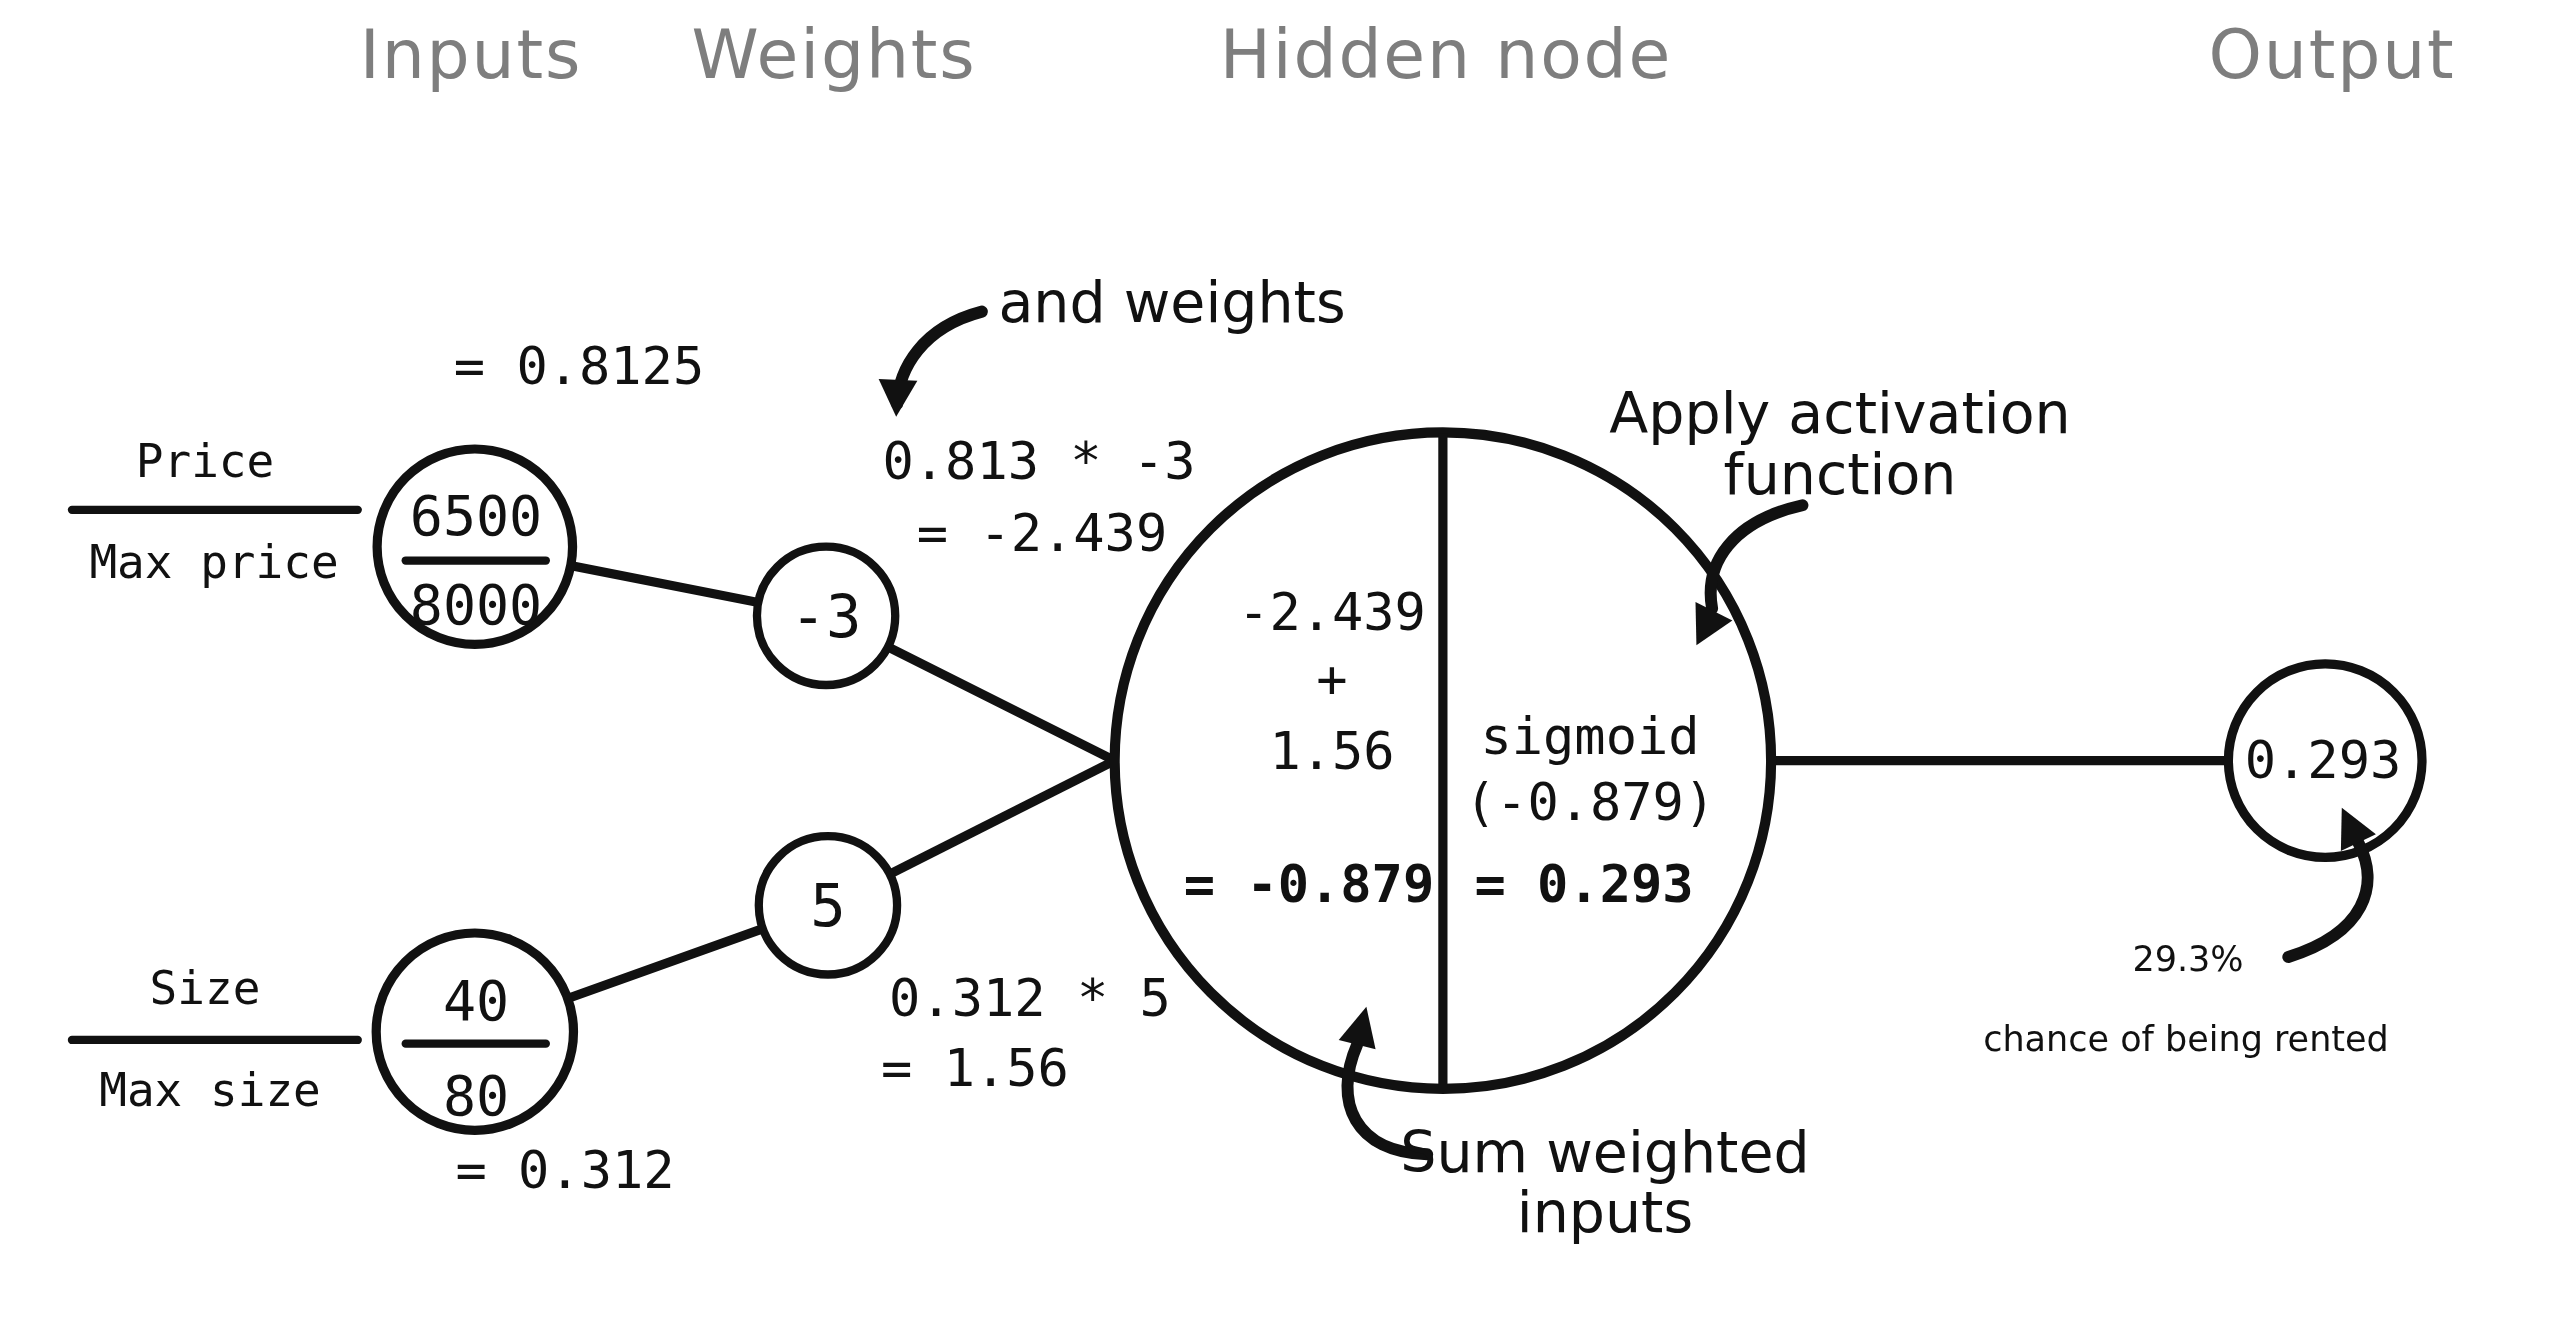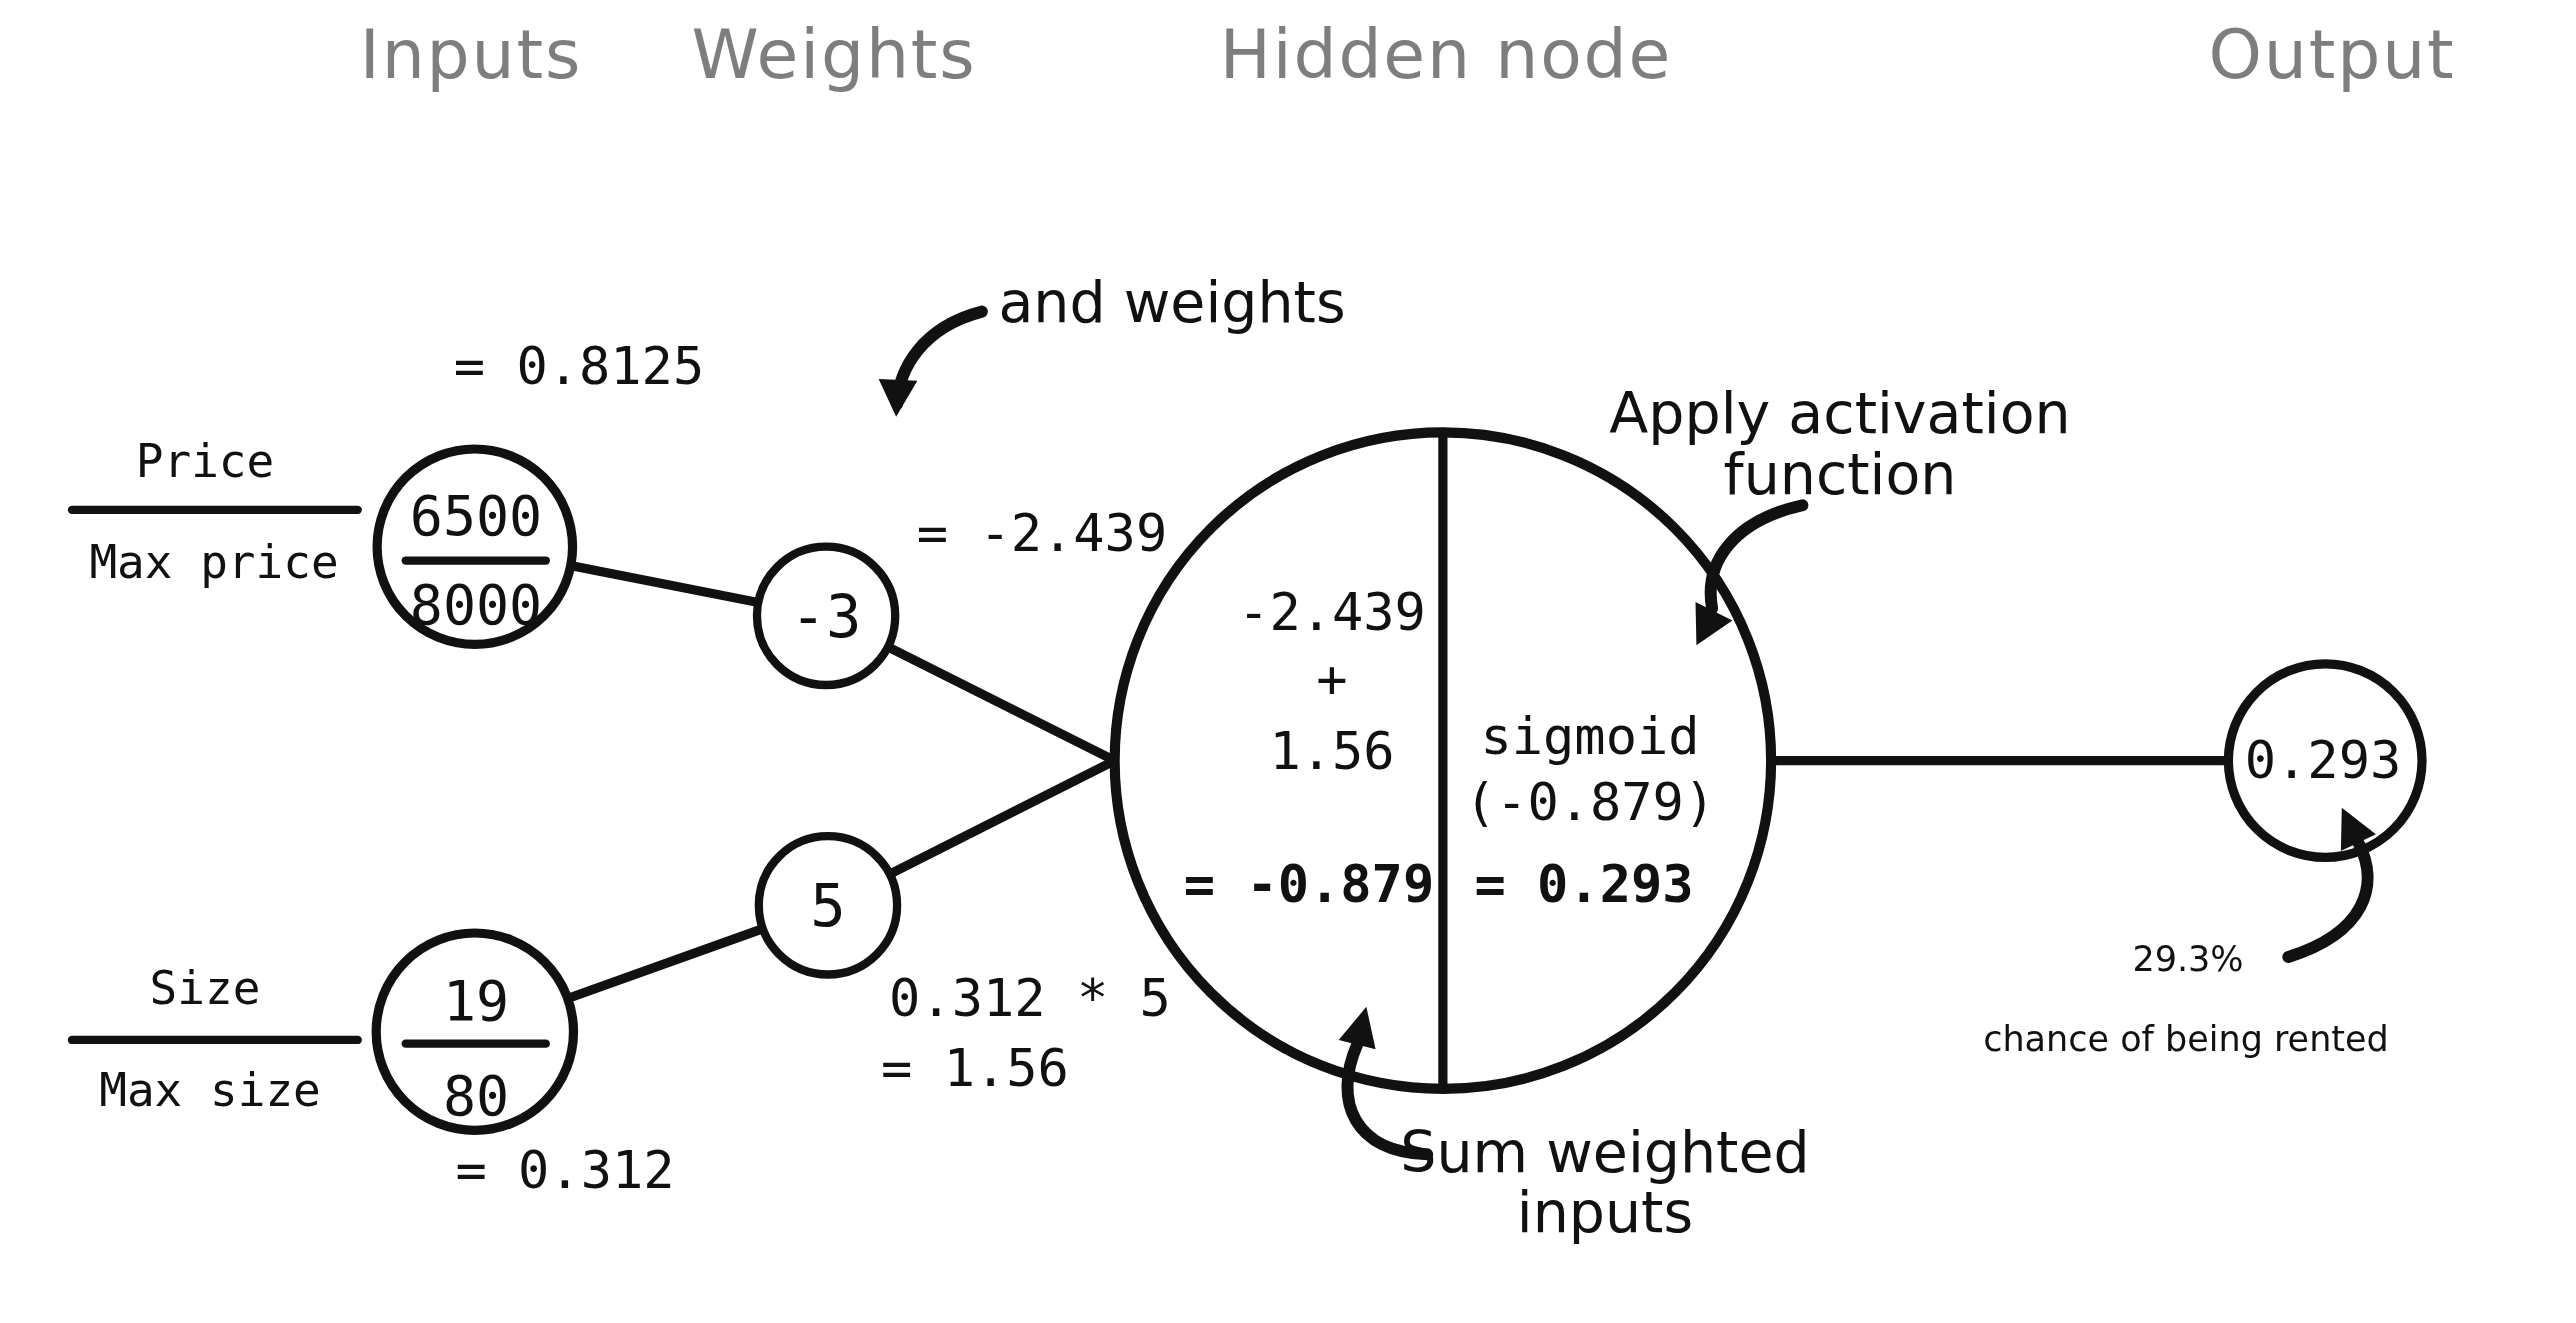--- a/index.html
+++ b/index.html
@@ -83,27 +83,28 @@
   <div class="txt header" style="left:2332px;top:55px;">Output</div>
 
   <div class="txt mono" style="left:579px;top:366px;">= 0.8125</div>
   <div class="txt mono-sm" style="left:205px;top:461px;">Price</div>
   <div class="txt mono-sm" style="left:214px;top:562px;">Max price</div>
   <div class="txt mono-lg" style="left:476px;top:516px;">6500</div>
   <div class="txt mono-lg" style="left:476px;top:605px;">8000</div>
 
   <div class="txt mono-sm" style="left:205px;top:988px;">Size</div>
   <div class="txt mono-sm" style="left:210px;top:1090px;text-align:right;">Max size</div>
-  <div class="txt mono-lg" style="left:476px;top:1001px;">19</div>
+  <div class="txt mono-lg" style="left:476px;top:1001px;">40</div>
   <div class="txt mono-lg" style="left:476px;top:1088px;margin-top:8px;">80</div>
   <div class="txt mono" style="left:565px;top:1170px;">= 0.312</div>
 
   <div class="txt mono-w" style="left:826px;top:616px;">-3</div>
   <div class="txt mono-w" style="left:828px;top:905px;">5</div>
 
+  <div class="txt mono" style="left:1039px;top:461px;">0.813 * -3</div>
   <div class="txt mono" style="left:1042px;top:533px;">= -2.439</div>
   <div class="txt mono" style="left:1030px;top:998px;">0.312 * 5</div>
   <div class="txt mono" style="left:975px;top:1068px;">= 1.56</div>
 
   <div class="txt mono" style="left:1332px;top:612px;">-2.439</div>
   <div class="txt mono" style="left:1332px;top:679px;">+</div>
   <div class="txt mono" style="left:1332px;top:751px;">1.56</div>
   <div class="txt mono bold" style="left:1309px;top:884px;">= -0.879</div>
 
   <div class="txt mono" style="left:1590px;top:736px;">sigmoid</div>

